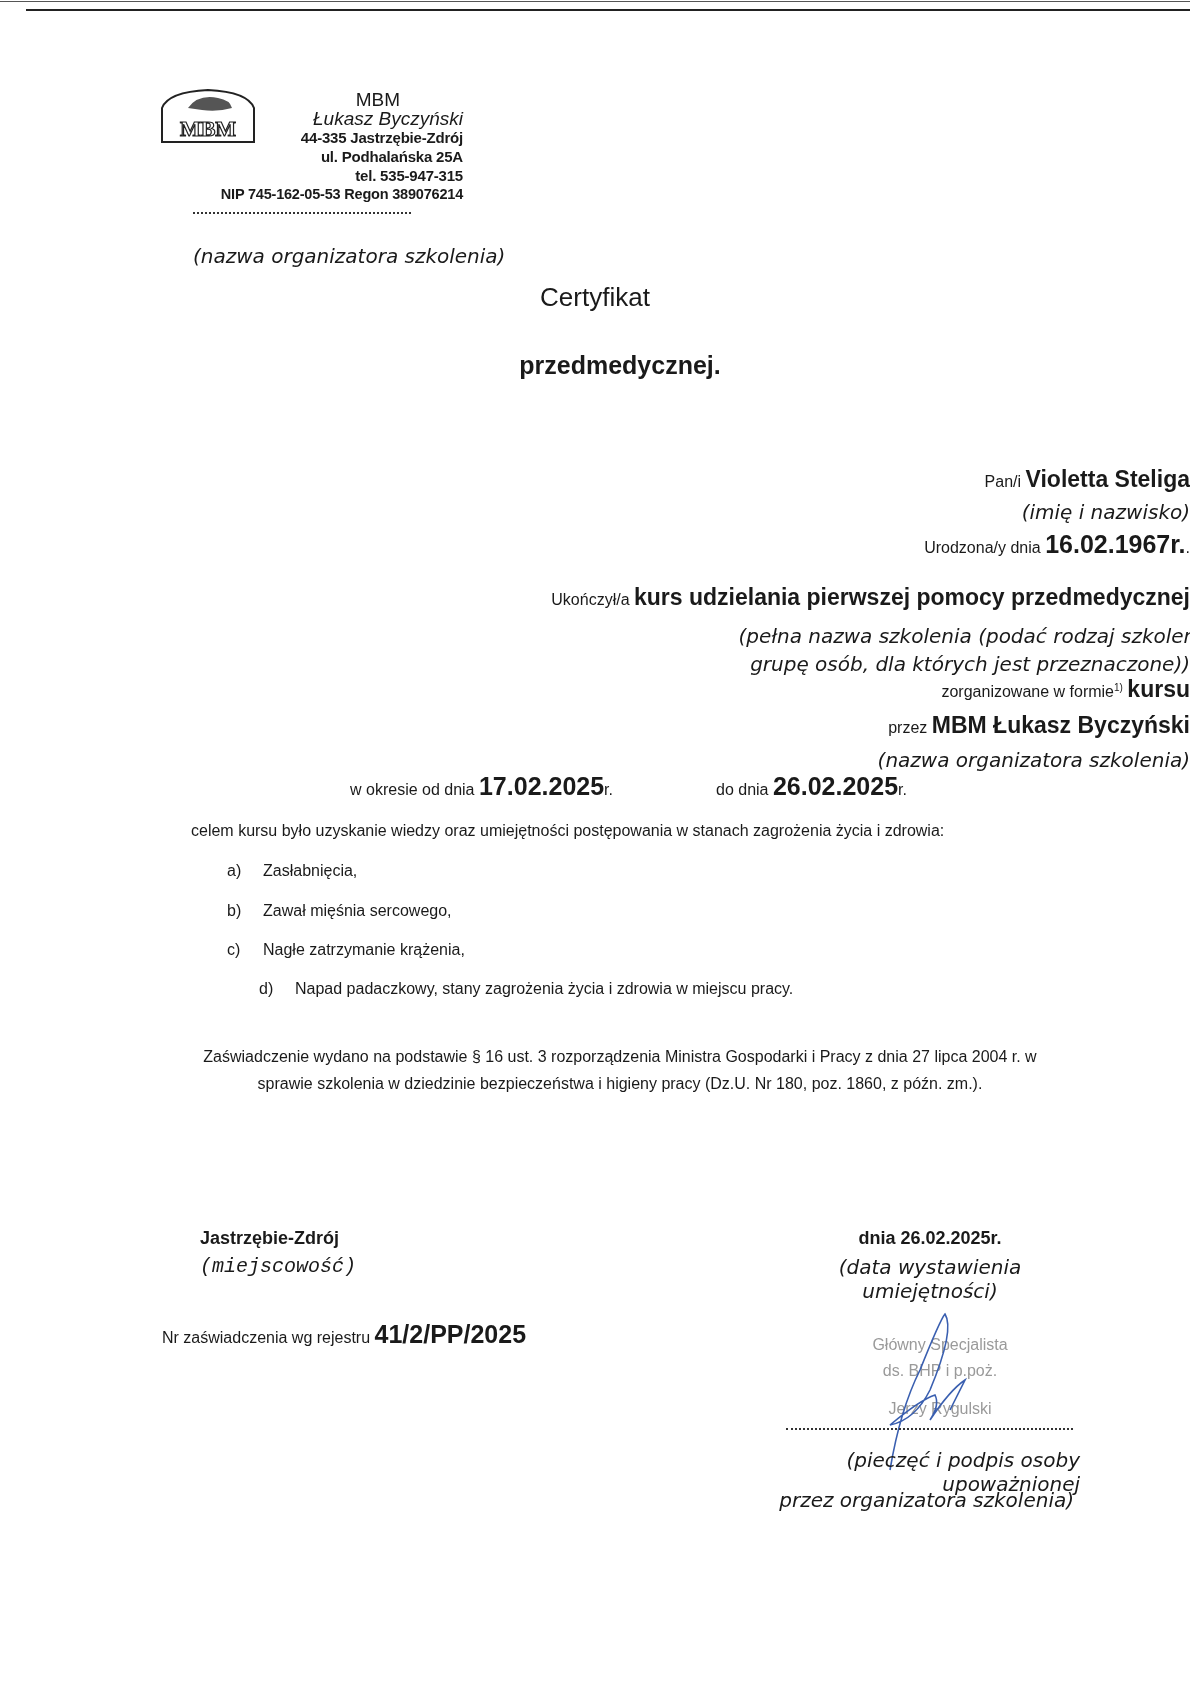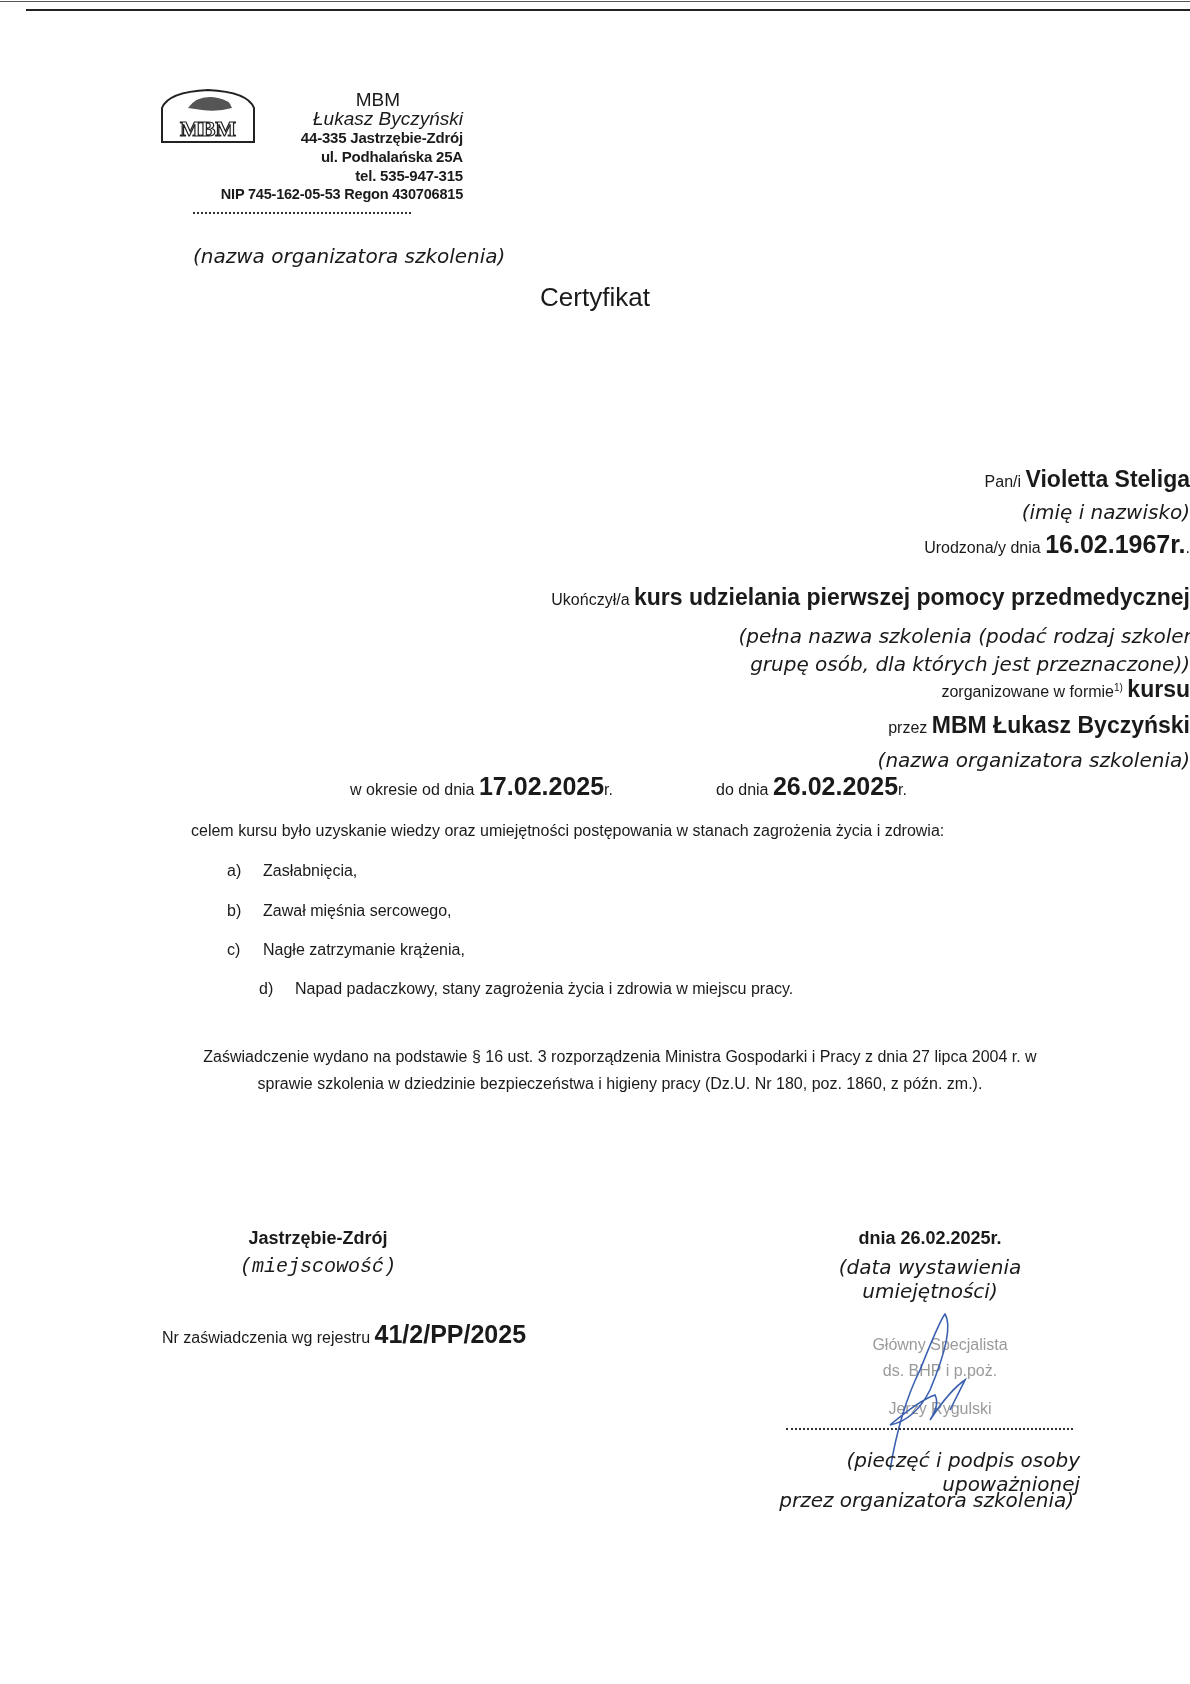--- a/index.html
+++ b/index.html
@@ -28,21 +28,21 @@
     .small { font-size: 16px; }
     .big { font-size: 23px; font-weight: bold; }
     .bigger { font-size: 25px; font-weight: bold; }
 
     .purpose { position: absolute; left: 191px; top: 822px; font-size: 16px; white-space: nowrap; }
     .list-item { position: absolute; left: 227px; font-size: 16px; white-space: nowrap; }
     .list-item .letter { display: inline-block; width: 36px; }
 
     .legal { position: absolute; left: 180px; width: 880px; top: 1043px; font-size: 16px; line-height: 27px; text-align: center; }
 
-    .place { position: absolute; left: 188px; width: 260px; top: 1228px; text-align: center; }
+    .place { position: absolute; left: 200px; width: 260px; top: 1228px; }
     .date-issued { position: absolute; left: 780px; width: 300px; top: 1228px; text-align: center; }
     .bold-17 { font-size: 18px; font-weight: bold; }
 
     .registry { position: absolute; left: 162px; top: 1320px; white-space: nowrap; }
 
     .stamp { position: absolute; left: 840px; top: 1332px; width: 200px; text-align: center; color: #9a9a9a; font-size: 16px; line-height: 26px; }
     .sig-dots { position: absolute; left: 786px; top: 1428px; width: 287px; border-top: 2px dotted #333; }
     .sig-cap1 { position: absolute; left: 760px; width: 320px; top: 1448px; text-align: right; }
     .sig-cap2 { position: absolute; left: 760px; width: 314px; top: 1488px; text-align: right; }
     .signature { position: absolute; left: 860px; top: 1310px; width: 150px; height: 170px; }
@@ -58,27 +58,28 @@
   <path d="M30 22 Q40 8 60 12 Q72 14 74 22 Q60 26 44 24 Z" fill="#555"></path>
   <text x="50" y="50" text-anchor="middle" font-size="22" font-weight="bold" fill="none" stroke="#222" stroke-width="1.2" font-family="Liberation Serif, serif">MBM</text>
 </svg>
 
 <div class="org-block">
   <div class="org-name">MBM</div>
   <div class="org-person">Łukasz Byczyński</div>
   <div class="org-line">44-335 Jastrzębie-Zdrój</div>
   <div class="org-line">ul. Podhalańska 25A</div>
   <div class="org-line">tel. 535-947-315</div>
-  <div class="org-line" style="font-size:14.5px;">NIP 745-162-05-53 Regon 430706815</div>
+  <div class="org-line" style="font-size:14.5px;">NIP 745-162-05-53 Regon 389076214</div>
 </div>
 <div class="org-dots"></div>
 <div class="abs caption" style="left:193px; top:244px;">(nazwa organizatora szkolenia)</div>
 
 <div class="title">Certyfikat</div>
 <div class="subtitle">
+  <div>przedmedycznej.</div>
 </div>
 
 <div class="row" style="top:466px;">
   <span class="small">Pan/i</span>
   <span class="big">Violetta Steliga</span>
 </div>
 <div class="row caption" style="top:500px;">(imię i nazwisko)</div>
 <div class="row" style="top:530px;">
   <span class="small">Urodzona/y dnia</span>
   <span class="bigger">16.02.1967r.</span><span class="small">.</span>

